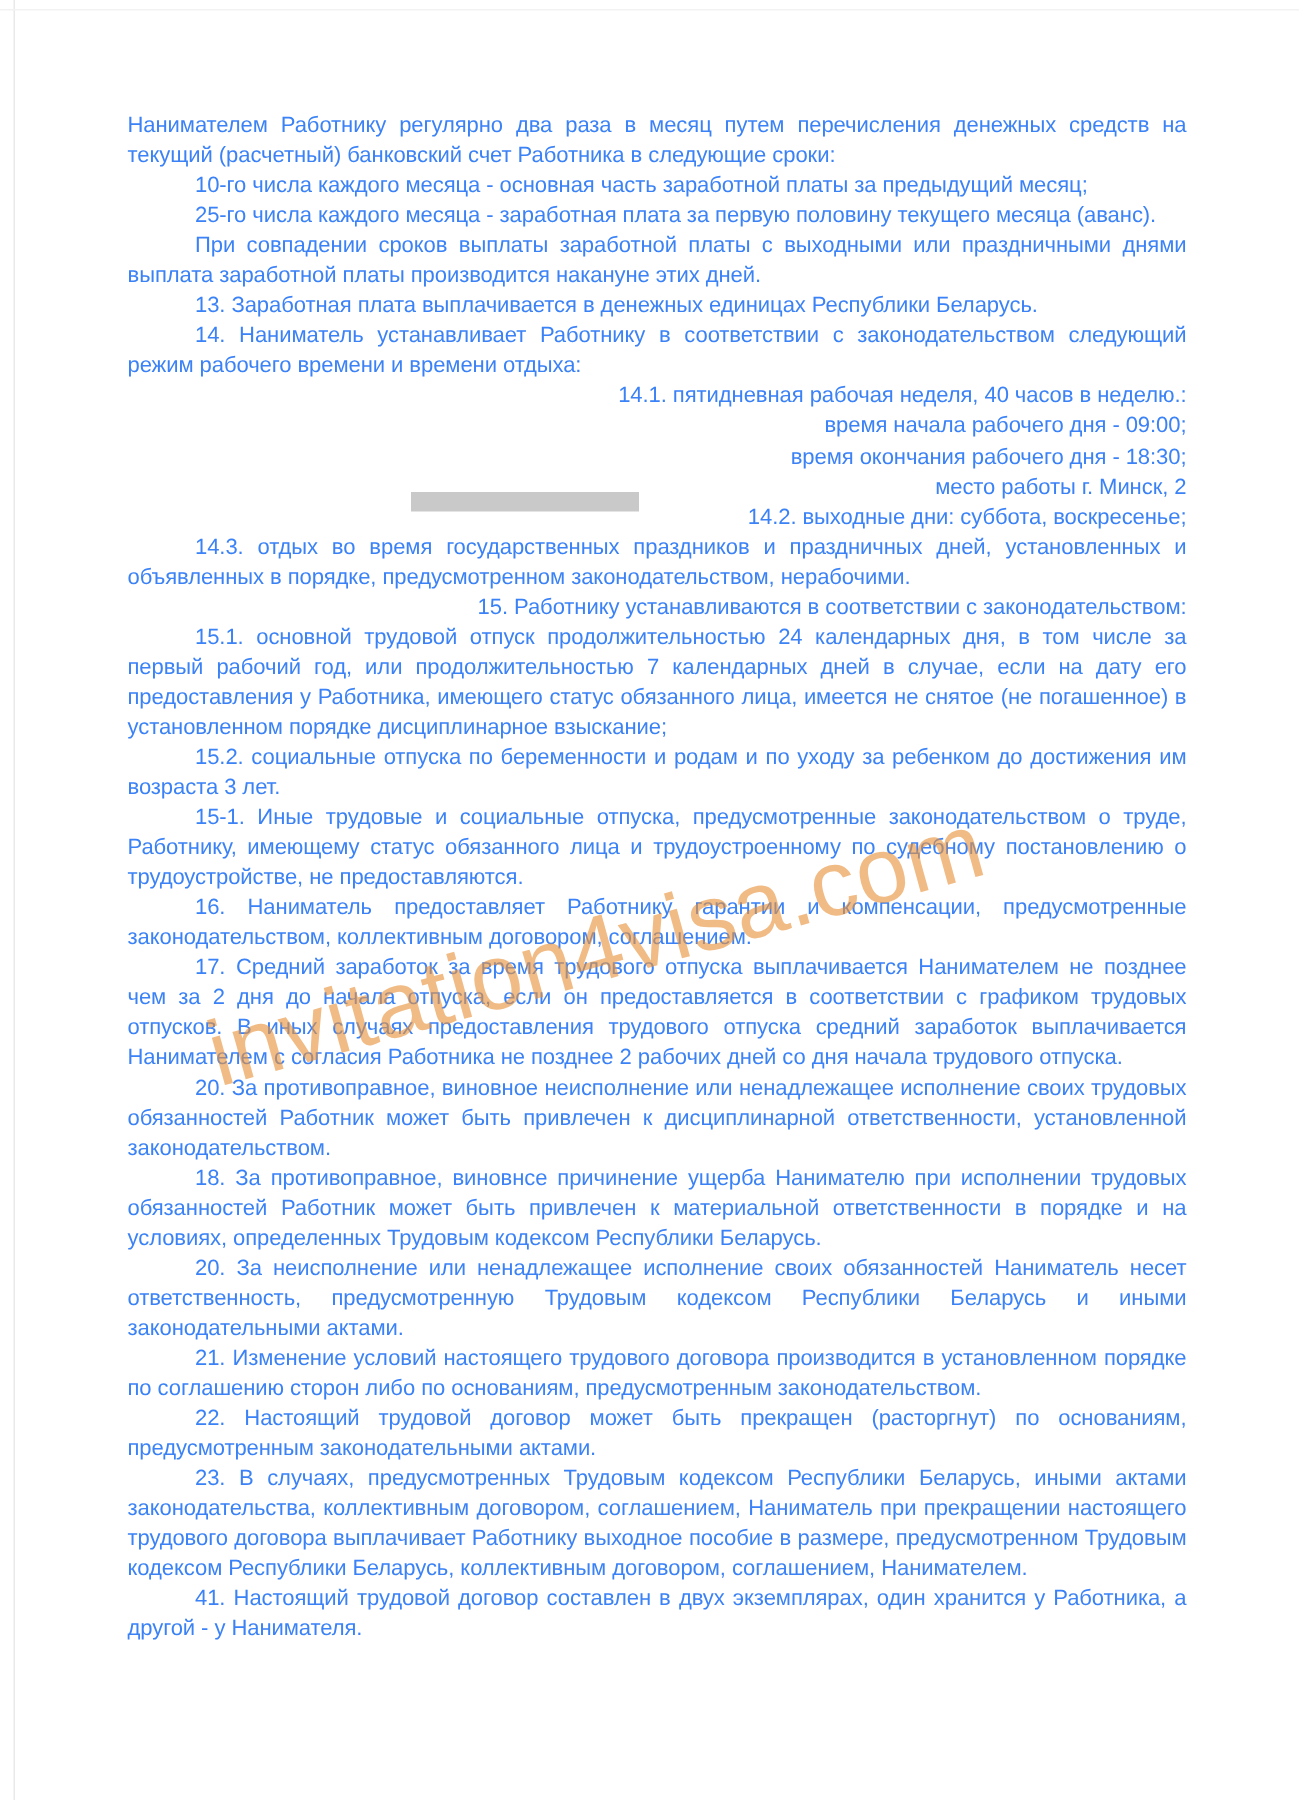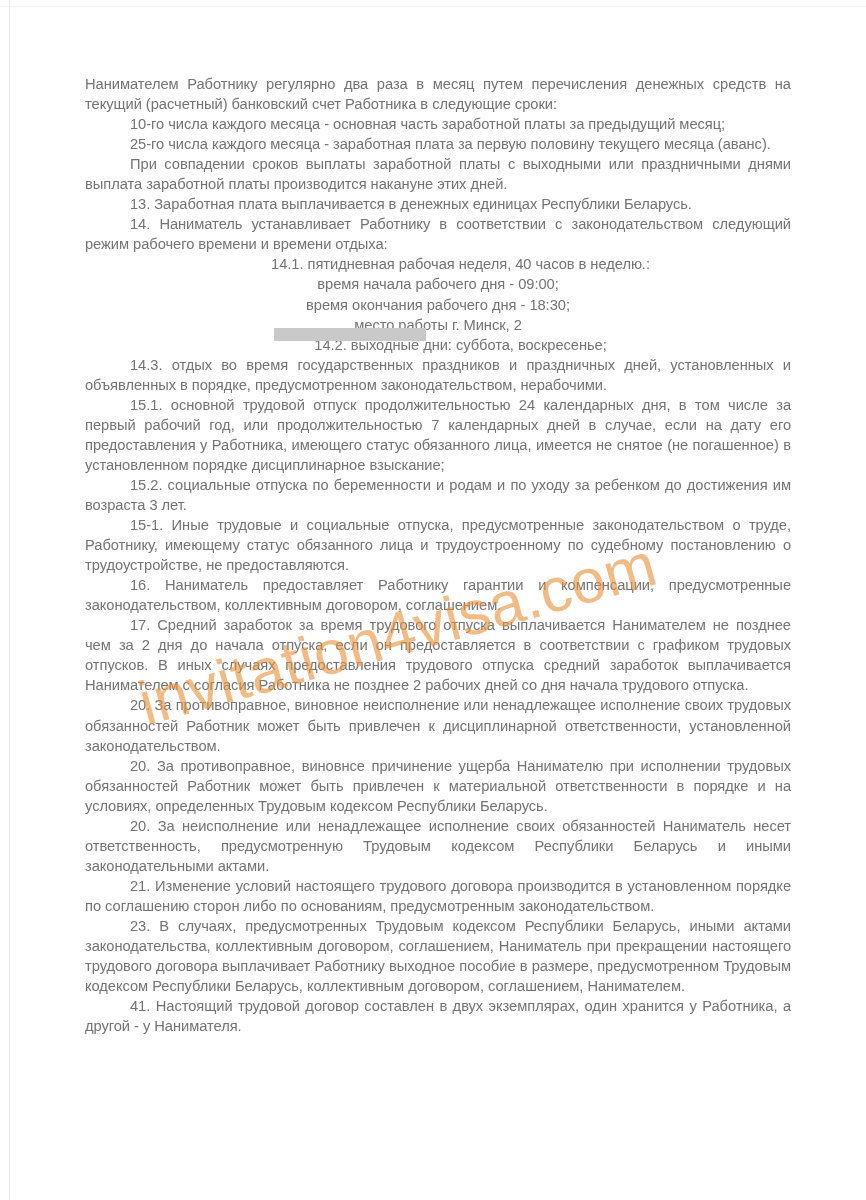--- a/index.html
+++ b/index.html
@@ -37,29 +37,29 @@
     position: absolute;
     left: 85px;
     top: 74px;
     width: 706px;
   }
   p.para {
     margin: 0;
     padding: 0;
     font-size: 14.7px;
     line-height: 20.05px;
-    color: #737373;
+    color: #3b82f6;
     text-align: justify;
     text-justify: inter-word;
     letter-spacing: -0.05px;
     word-spacing: 0px;
   }
   p.indent   { text-indent: 45px; }
   p.noindent { text-indent: 0; }
-  p.flat     { text-align: center; }
+  p.flat     { text-align: right; }
   
   .redaction {
     position: absolute;
     left: 274px;
     top: 328px;
     width: 152px;
     height: 13px;
     background: #c9c9c9;
   }
   
@@ -95,29 +95,31 @@
     <p class="para indent">25-го числа каждого месяца - заработная плата за первую половину текущего месяца (аванс).</p>
     <p class="para indent">При совпадении сроков выплаты заработной платы с выходными или праздничными днями выплата заработной платы производится накануне этих дней.</p>
     <p class="para indent">13. Заработная плата выплачивается в денежных единицах Республики Беларусь.</p>
     <p class="para indent">14. Наниматель устанавливает Работнику в соответствии с законодательством следующий режим рабочего времени и времени отдыха:</p>
     <p class="para indent flat">14.1. пятидневная рабочая неделя, 40 часов в неделю.:</p>
     <p class="para noindent flat">время начала рабочего дня - 09:00;</p>
     <p class="para noindent flat">время окончания рабочего дня - 18:30;</p>
     <p class="para noindent flat">место работы г. Минск, 2</p>
     <p class="para indent flat">14.2. выходные дни: суббота, воскресенье;</p>
     <p class="para indent">14.3. отдых во время государственных праздников и праздничных дней, установленных и объявленных в порядке, предусмотренном законодательством, нерабочими.</p>
+    <p class="para indent flat">15. Работнику устанавливаются в соответствии с законодательством:</p>
     <p class="para indent">15.1. основной трудовой отпуск продолжительностью 24 календарных дня, в том числе за первый рабочий год, или продолжительностью 7 календарных дней в случае, если на дату его предоставления у Работника, имеющего статус обязанного лица, имеется не снятое (не погашенное) в установленном порядке дисциплинарное взыскание;</p>
     <p class="para indent">15.2. социальные отпуска по беременности и родам и по уходу за ребенком до достижения им возраста 3 лет.</p>
     <p class="para indent">15-1. Иные трудовые и социальные отпуска, предусмотренные законодательством о труде, Работнику, имеющему статус обязанного лица и трудоустроенному по судебному постановлению о трудоустройстве, не предоставляются.</p>
     <p class="para indent">16. Наниматель предоставляет Работнику гарантии и компенсации, предусмотренные законодательством, коллективным договором, соглашением.</p>
     <p class="para indent">17. Средний заработок за время трудового отпуска выплачивается Нанимателем не позднее чем за 2 дня до начала отпуска, если он предоставляется в соответствии с графиком трудовых отпусков. В иных случаях предоставления трудового отпуска средний заработок выплачивается Нанимателем с согласия Работника не позднее 2 рабочих дней со дня начала трудового отпуска.</p>
     <p class="para indent">20. За противоправное, виновное неисполнение или ненадлежащее исполнение своих трудовых обязанностей Работник может быть привлечен к дисциплинарной ответственности, установленной законодательством.</p>
-    <p class="para indent">20. За противоправное, виновнсе причинение ущерба Нанимателю при исполнении трудовых обязанностей Работник может быть привлечен к материальной ответственности в порядке и на условиях, определенных Трудовым кодексом Республики Беларусь.</p>
+    <p class="para indent">18. За противоправное, виновнсе причинение ущерба Нанимателю при исполнении трудовых обязанностей Работник может быть привлечен к материальной ответственности в порядке и на условиях, определенных Трудовым кодексом Республики Беларусь.</p>
     <p class="para indent">20. За неисполнение или ненадлежащее исполнение своих обязанностей Наниматель несет ответственность, предусмотренную Трудовым кодексом Республики Беларусь и иными законодательными актами.</p>
     <p class="para indent">21. Изменение условий настоящего трудового договора производится в установленном порядке по соглашению сторон либо по основаниям, предусмотренным законодательством.</p>
+    <p class="para indent">22. Настоящий трудовой договор может быть прекращен (расторгнут) по основаниям, предусмотренным законодательными актами.</p>
     <p class="para indent">23. В случаях, предусмотренных Трудовым кодексом Республики Беларусь, иными актами законодательства, коллективным договором, соглашением, Наниматель при прекращении настоящего трудового договора выплачивает Работнику выходное пособие в размере, предусмотренном Трудовым кодексом Республики Беларусь, коллективным договором, соглашением, Нанимателем.</p>
     <p class="para indent">41. Настоящий трудовой договор составлен в двух экземплярах, один хранится у Работника, а другой - у Нанимателя.</p>
 
   </div>
 
   <div class="redaction"></div>
 
   <div class="watermark">invitation4visa.com</div>
 
 </div>

